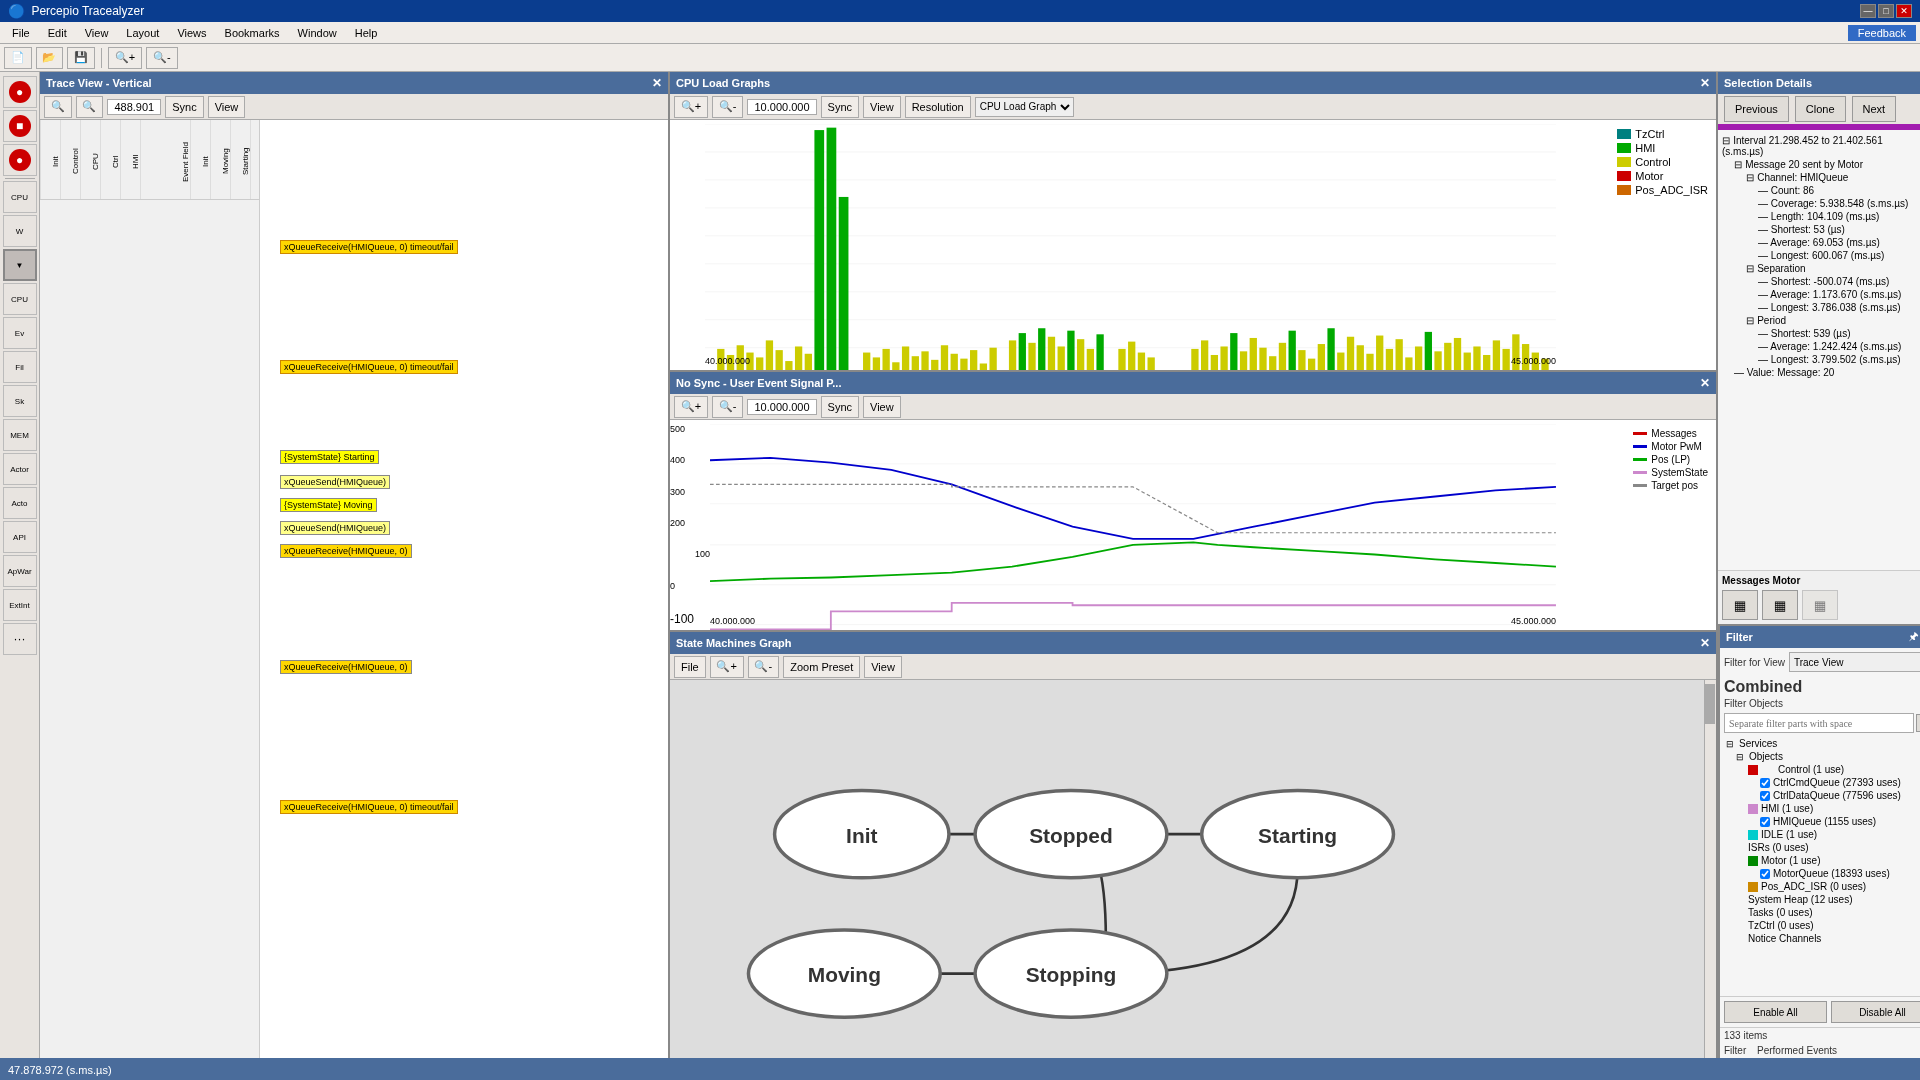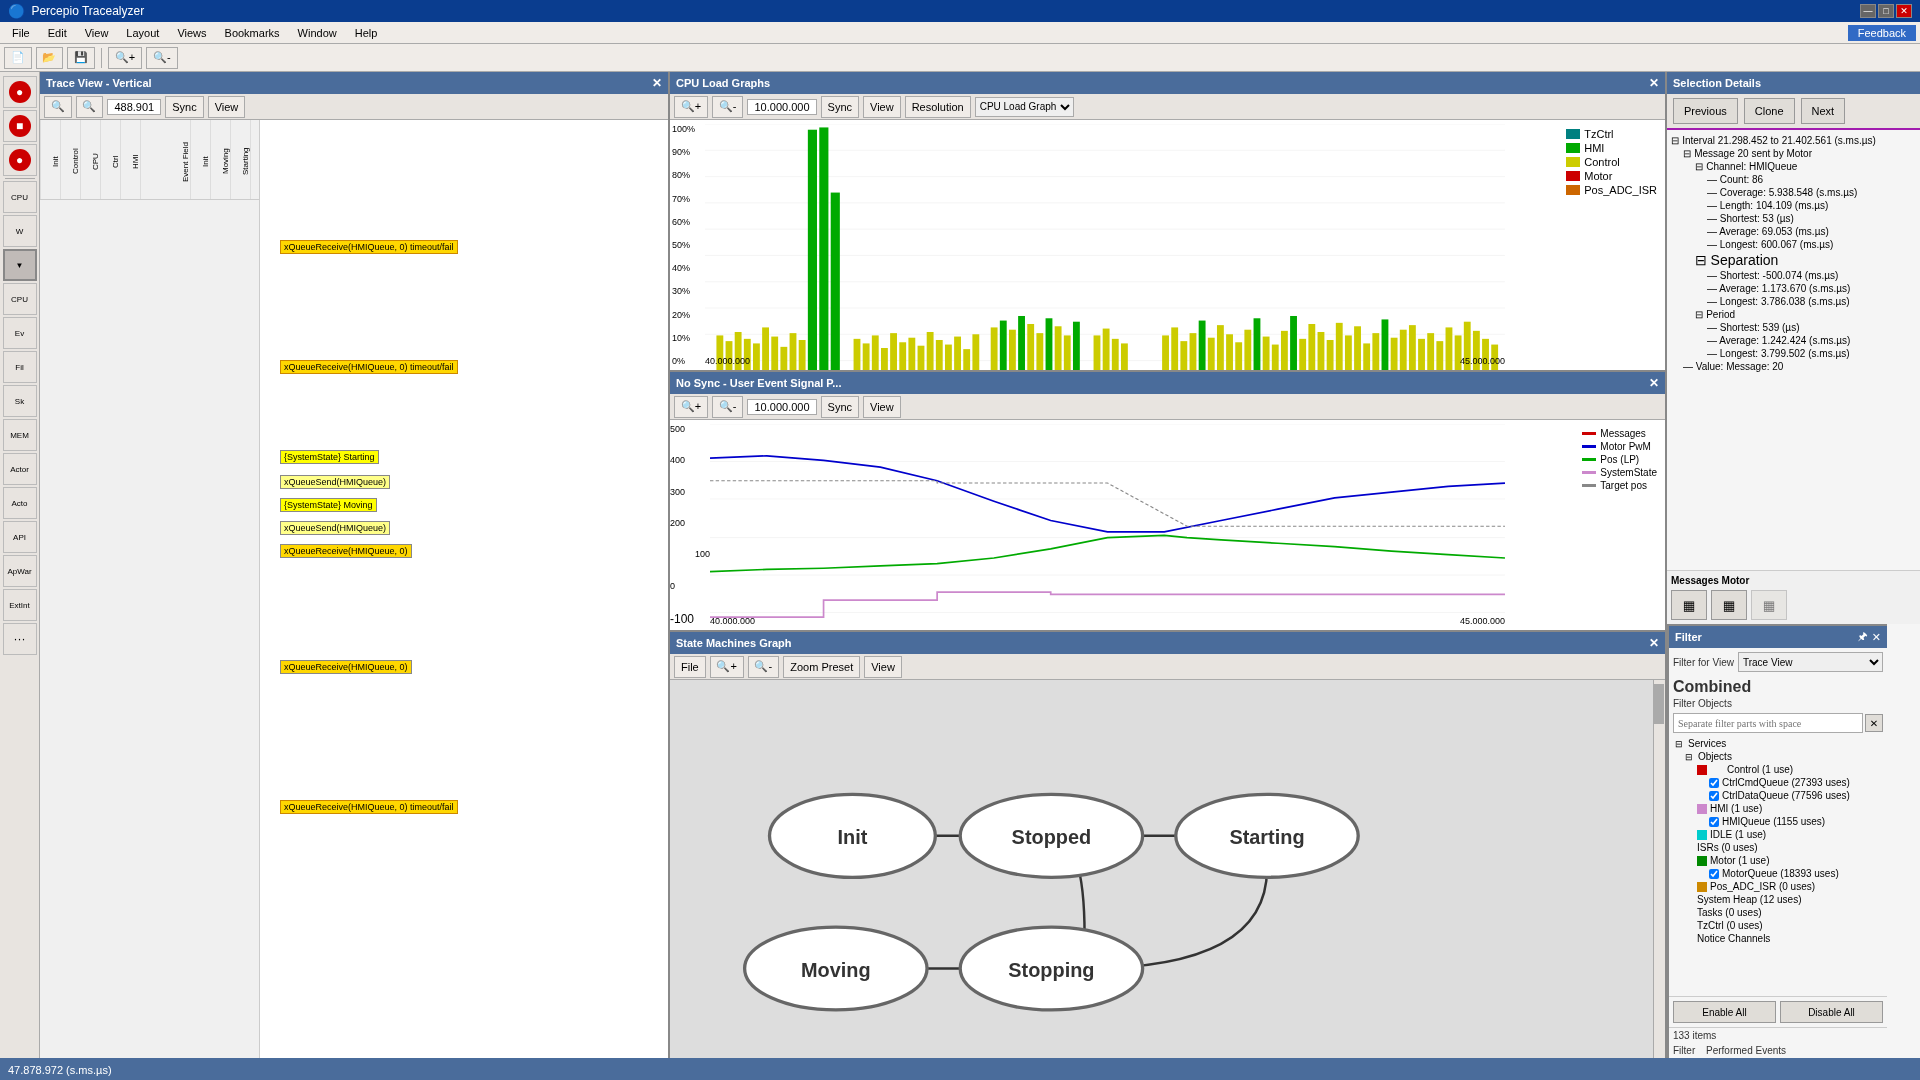--- a/index.html
+++ b/index.html
@@ -58,23 +58,23 @@
     
     
     #signal-panel { height: 260px; border-bottom: 2px solid #888; display: flex; flex-direction: column; background: #f5f5f5; }
     #signal-chart { flex: 1; background: white; position: relative; }
     
     
     #state-machines { flex: 1; display: flex; flex-direction: column; background: #f5f5f5; }
     #state-chart { flex: 1; background: #e8e8e8; position: relative; overflow: hidden; }
     
     
-    #selection-details { width: 255px; border-left: 2px solid #888; display: flex; flex-direction: column; background: #f5f5f5; }
+    #selection-details { width: 204px; border-left: 2px solid #888; display: flex; flex-direction: column; background: #f5f5f5; }
     #sel-header { background: #4a6c9b; color: white; height: 22px; display: flex; align-items: center; padding: 0 6px; font-size: 11px; font-weight: bold; }
-    #sel-toolbar { background: #e8e4e0; border-bottom: 2px solid #a21caf; height: 36px; display: flex; align-items: center; padding: 0 6px; gap: 6px; }
+    #sel-toolbar { background: #e8e4e0; border-bottom: 6px solid #a21caf; height: 36px; display: flex; align-items: center; padding: 0 6px; gap: 6px; }
     .sel-btn { height: 26px; padding: 0 10px; background: #e0ddd8; border: 1px solid #999; cursor: pointer; font-size: 11px; }
     #sel-content { flex: 1; overflow-y: auto; padding: 4px; font-size: 10px; }
     .sel-tree-item { padding: 1px 0; }
     .sel-tree-item.indent1 { padding-left: 12px; }
     .sel-tree-item.indent2 { padding-left: 24px; }
     .sel-tree-item.indent3 { padding-left: 36px; }
     
     
     #filter-panel { width: 220px; border-left: 2px solid #888; display: flex; flex-direction: column; background: #f5f5f5; }
     #filter-header { background: #4a6c9b; color: white; height: 22px; display: flex; align-items: center; padding: 0 6px; font-size: 11px; font-weight: bold; }
@@ -264,33 +264,20 @@
             <span style="background:white;border:1px solid #aaa;padding:1px 6px;font-size:11px;">10.000.000</span>
             <button class="toolbar-btn">Sync</button>
             <button class="toolbar-btn">View</button>
             <button class="toolbar-btn">Resolution</button>
             <select style="height:20px;font-size:10px;border:1px solid #aaa;">
               <option>CPU Load Graph</option>
             </select>
           </div>
           <div id="cpu-chart" style="flex:1;background:white;position:relative;overflow:hidden;">
 
-            <div style="position:absolute;left:0;top:0;width:35px;height:100%;display:flex;flex-direction:column;justify-content:space-between;padding:4px 0;">
-              <span style="font-size:9px;padding-left:2px;">100%</span>
-              <span style="font-size:9px;padding-left:2px;">90%</span>
-              <span style="font-size:9px;padding-left:2px;">80%</span>
-              <span style="font-size:9px;padding-left:2px;">70%</span>
-              <span style="font-size:9px;padding-left:2px;">60%</span>
-              <span style="font-size:9px;padding-left:2px;">50%</span>
-              <span style="font-size:9px;padding-left:2px;">40%</span>
-              <span style="font-size:9px;padding-left:2px;">30%</span>
-              <span style="font-size:9px;padding-left:2px;">20%</span>
-              <span style="font-size:9px;padding-left:2px;">10%</span>
-              <span style="font-size:9px;padding-left:2px;">0%</span>
-            </div>
 
             <svg style="position:absolute;left:35px;top:4px;right:160px;bottom:20px;" viewBox="0 0 700 230" preserveAspectRatio="none">
 
               <line x1="0" y1="0" x2="700" y2="0" stroke="#eee" stroke-width="0.5"></line>
               <line x1="0" y1="23" x2="700" y2="23" stroke="#eee" stroke-width="0.5"></line>
               <line x1="0" y1="46" x2="700" y2="46" stroke="#eee" stroke-width="0.5"></line>
               <line x1="0" y1="69" x2="700" y2="69" stroke="#eee" stroke-width="0.5"></line>
               <line x1="0" y1="92" x2="700" y2="92" stroke="#eee" stroke-width="0.5"></line>
               <line x1="0" y1="115" x2="700" y2="115" stroke="#eee" stroke-width="0.5"></line>
               <line x1="0" y1="138" x2="700" y2="138" stroke="#eee" stroke-width="0.5"></line>
@@ -554,21 +541,21 @@
         <div id="sel-content">
           <div class="sel-tree-item indent0" style="font-size:10px;">⊟ Interval 21.298.452 to 21.402.561 (s.ms.µs)</div>
           <div class="sel-tree-item indent1" style="font-size:10px;">⊟ Message 20 sent by Motor</div>
           <div class="sel-tree-item indent2" style="font-size:10px;">⊟ Channel: HMIQueue</div>
           <div class="sel-tree-item indent3" style="font-size:10px;">— Count: 86</div>
           <div class="sel-tree-item indent3" style="font-size:10px;">— Coverage: 5.938.548 (s.ms.µs)</div>
           <div class="sel-tree-item indent3" style="font-size:10px;">— Length: 104.109 (ms.µs)</div>
           <div class="sel-tree-item indent3" style="font-size:10px;">— Shortest: 53 (µs)</div>
           <div class="sel-tree-item indent3" style="font-size:10px;">— Average: 69.053 (ms.µs)</div>
           <div class="sel-tree-item indent3" style="font-size:10px;">— Longest: 600.067 (ms.µs)</div>
-          <div class="sel-tree-item indent2" style="font-size:14px;">⊟ Separation</div>
+          <div class="sel-tree-item indent2" style="font-size:10px;">⊟ Separation</div>
           <div class="sel-tree-item indent3" style="font-size:10px;">— Shortest: -500.074 (ms.µs)</div>
           <div class="sel-tree-item indent3" style="font-size:10px;">— Average: 1.173.670 (s.ms.µs)</div>
           <div class="sel-tree-item indent3" style="font-size:10px;">— Longest: 3.786.038 (s.ms.µs)</div>
           <div class="sel-tree-item indent2" style="font-size:10px;">⊟ Period</div>
           <div class="sel-tree-item indent3" style="font-size:10px;">— Shortest: 539 (µs)</div>
           <div class="sel-tree-item indent3" style="font-size:10px;">— Average: 1.242.424 (s.ms.µs)</div>
           <div class="sel-tree-item indent3" style="font-size:10px;">— Longest: 3.799.502 (s.ms.µs)</div>
           <div class="sel-tree-item indent1" style="font-size:10px;">— Value: Message: 20</div>
         </div>
 

